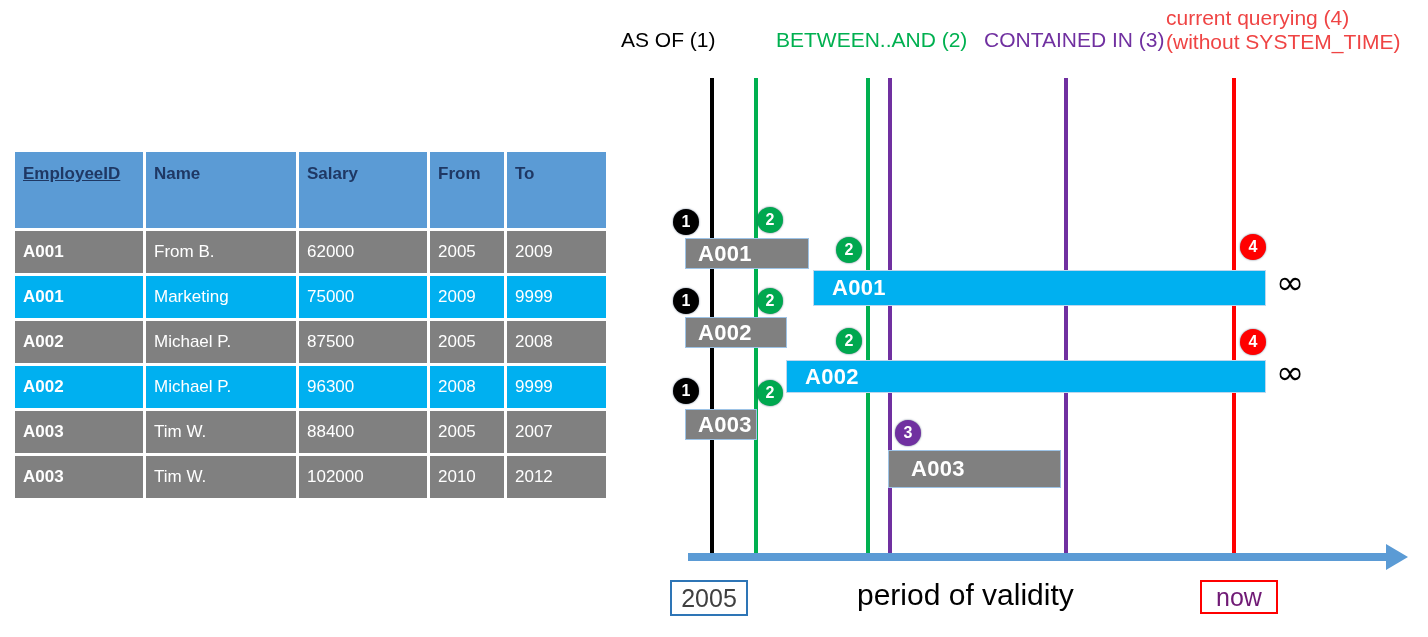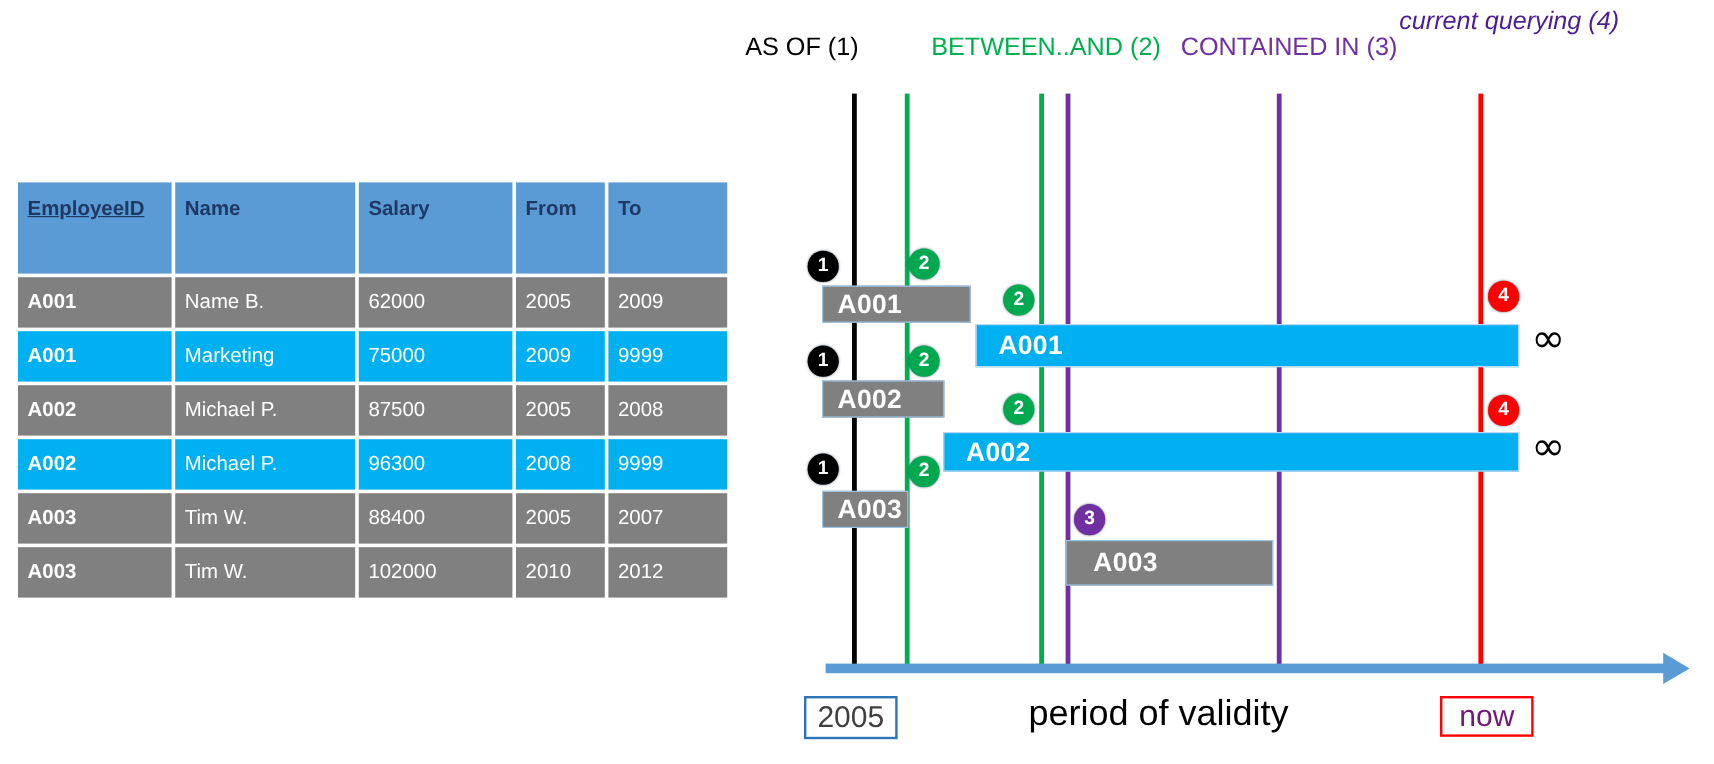--- a/index.html
+++ b/index.html
@@ -158,21 +158,21 @@
       <th><span class="hdr-u">EmployeeID</span></th>
       <th>Name</th>
       <th>Salary</th>
       <th>From</th>
       <th>To</th>
     </tr>
   </thead>
   <tbody>
     <tr class="row-gray">
       <td class="col-id">A001</td>
-      <td class="col-rest">Name  B.</td>
+      <td class="col-rest">From  B.</td>
       <td class="col-rest">62000</td>
       <td class="col-rest">2005</td>
       <td class="col-rest">2009</td>
     </tr>
     <tr class="row-blue">
       <td class="col-id">A001</td>
       <td class="col-rest">Marketing</td>
       <td class="col-rest">75000</td>
       <td class="col-rest">2009</td>
       <td class="col-rest">9999</td>
@@ -206,22 +206,23 @@
       <td class="col-rest">2012</td>
     </tr>
   </tbody>
 </table>
 
 <div id="diagram">
 
   <div class="legend" style="left:621px; top:28px; color:#000000;">AS OF (1)</div>
   <div class="legend" style="left:776px; top:28px; color:#00b050;">BETWEEN..AND (2)</div>
   <div class="legend" style="left:984px; top:28px; color:#7030a0;">CONTAINED IN (3)</div>
-  <div class="legend" style="left:1166px; top:6px; color:#4c1d95;font-style:italic;">
+  <div class="legend" style="left:1166px; top:6px; color:#ef4444;">
     <div>current querying (4)</div>
+    <div>(without SYSTEM_TIME)</div>
   </div>
 
   <div class="vline" style="left:710px;  top:78px; height:482px; background:#000000;"></div>
   <div class="vline" style="left:754px;  top:78px; height:482px; background:#00b050;"></div>
   <div class="vline" style="left:866px;  top:78px; height:482px; background:#00b050;"></div>
   <div class="vline" style="left:888px;  top:78px; height:482px; background:#7030a0;"></div>
   <div class="vline" style="left:1064px; top:78px; height:482px; background:#7030a0;"></div>
   <div class="vline" style="left:1232px; top:78px; height:482px; background:#ff0000;"></div>
 
   <div class="bar gray" style="left:685px; top:238px; width:124px; height:31px;">A001</div>

